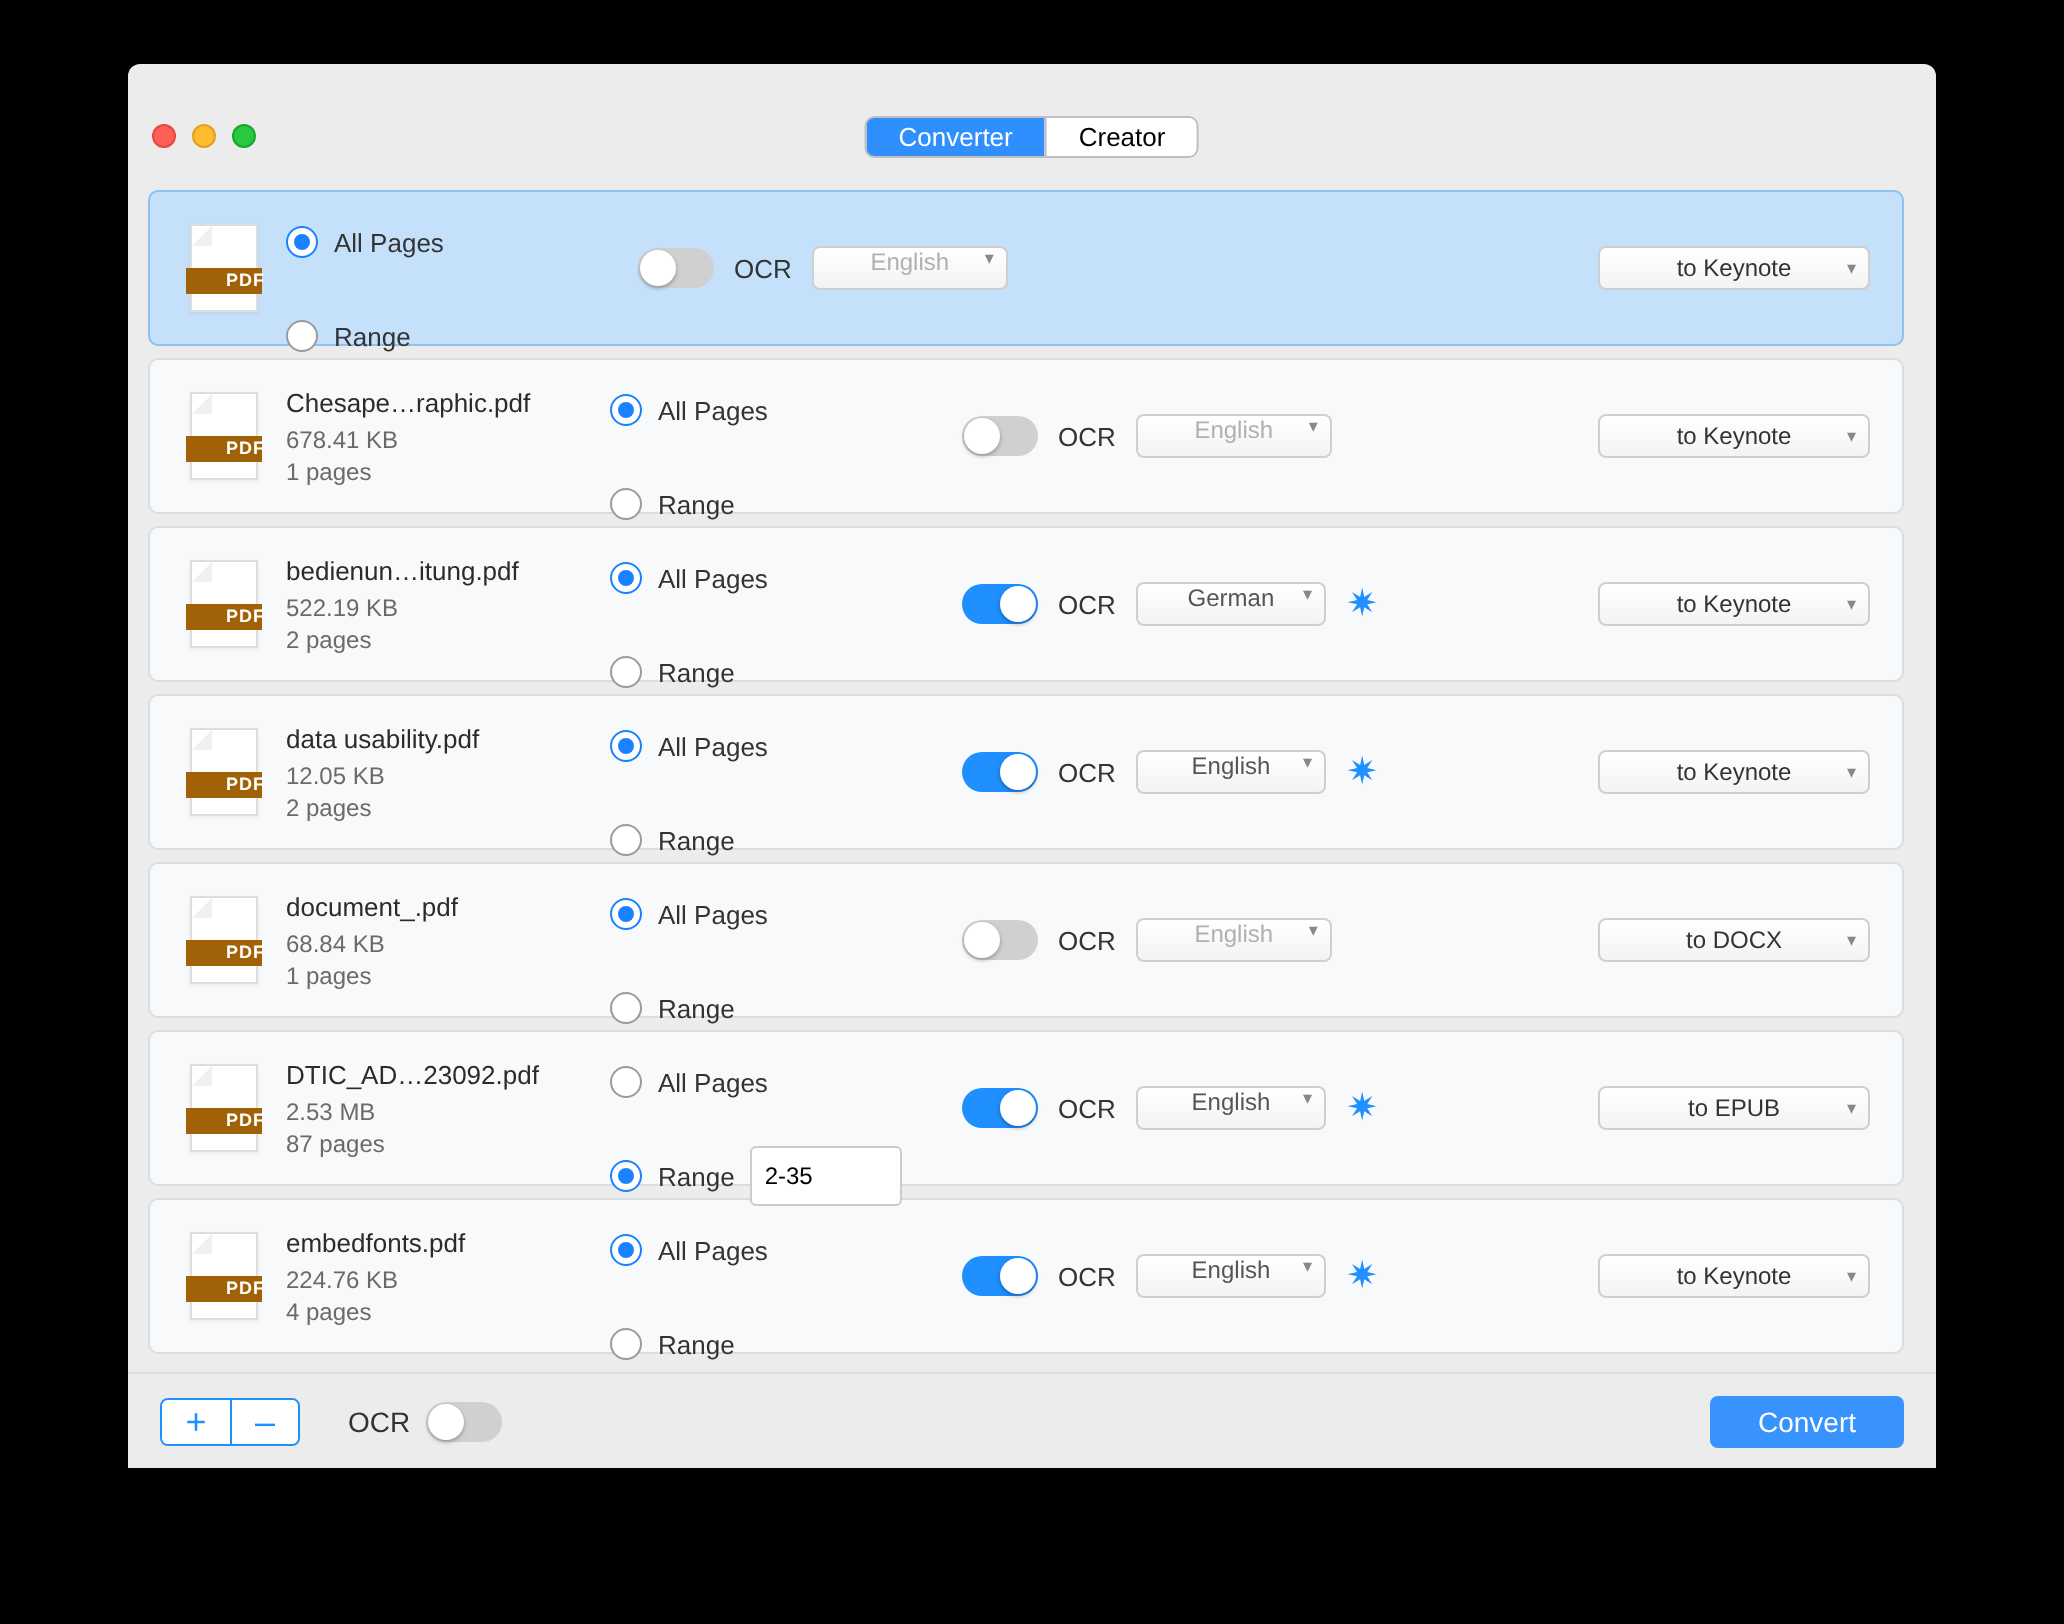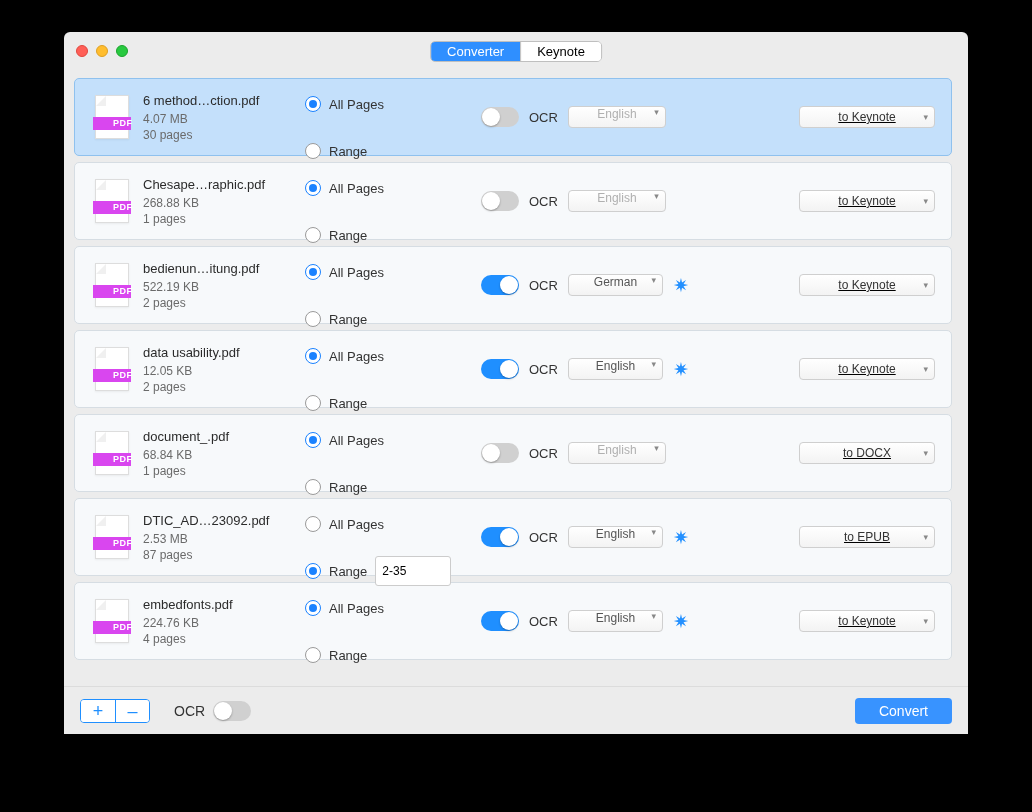--- a/index.html
+++ b/index.html
@@ -2,21 +2,21 @@
 <html><head>
 <meta charset="utf-8">
 <style>
   * { box-sizing: border-box; margin: 0; padding: 0; font-family: -apple-system, "Helvetica Neue", Arial, sans-serif; }
   body { background: #000; width: 1032px; height: 812px; overflow: hidden; }
   .window {
     position: absolute; left: 64px; top: 32px; width: 904px; height: 702px;
     background: #ececec; border-radius: 6px; box-shadow: 0 22px 60px rgba(0,0,0,.55);
     display: flex; flex-direction: column;
   }
-  .titlebar { height: 38px; display: flex; align-items: center; padding: 0 12px; position: relative; }
+  .titlebar { height: 38px; display: flex; align-items: center; padding: 0 12px; position: relative; margin-top: 17px; }
   .traffic { display: flex; gap: 8px; }
   .dot { width: 12px; height: 12px; border-radius: 50%; }
   .dot.red { background:#ff5f57; border:1px solid #e1483f; }
   .dot.yel { background:#ffbd2e; border:1px solid #dfa023; }
   .dot.grn { background:#28c940; border:1px solid #1ba42c; }
   .seg { position: absolute; left: 50%; transform: translateX(-50%); display: flex; border:1px solid #bfbfbf; border-radius:5px; overflow:hidden; height:21px; }
   .seg-btn { font-size:13px; padding: 1px 16px 0; background:#fff; border:none; cursor:pointer; }
   .seg-btn.active { background:#2f8fff; color:#fff; }
   .seg-btn + .seg-btn { border-left:1px solid #bfbfbf; }
 
@@ -27,21 +27,21 @@
 
   .row {
     background:#f7f9fb; border:1px solid #d6dde3; border-radius:5px;
     margin-bottom:6px; height:78px; display:flex; align-items:center;
     padding: 0 16px 0 20px; gap: 14px;
   }
   .row.selected { background:#c4e0fb; border-color:#8fc1ee; }
 
   .pdf-icon { width:34px; height:44px; position:relative; background:#fff; border:1px solid #ddd; box-shadow: 0 1px 2px rgba(0,0,0,0.06);}
   .pdf-icon::before { content:""; position:absolute; top:0; left:0; border-style:solid; border-width:0 0 10px 10px; border-color: transparent transparent #f0f0f0 transparent;}
-  .pdf-band { position:absolute; bottom:8px; left:-3px; right:-3px; background:#d946ef; color:#fff; font-size:9px; font-weight:700; text-align:center; line-height:13px; letter-spacing:0.5px;padding-left:20px;}
+  .pdf-band { position:absolute; bottom:8px; left:-3px; right:-3px; background:#a16207; color:#fff; font-size:9px; font-weight:700; text-align:center; line-height:13px; letter-spacing:0.5px;padding-left:20px;}
 
   .finfo { width: 148px; }
   .fname { font-size:13px; color:#2b2b2b; white-space:nowrap; overflow:hidden; text-overflow:ellipsis; }
   .fsize { font-size:12px; color:#6a6a6a; margin-top:4px;}
   .fpages { font-size:12px; color:#6a6a6a; margin-top:2px;}
 
   .radios { width: 162px; }
   .rline { display:flex; align-items:center; font-size:13px; color:#333; height:26px;margin-top:21px;}
   .radio { width:16px; height:16px; border-radius:50%; border:1px solid #9a9a9a; background:#fff; margin-right:8px; display:inline-flex; align-items:center; justify-content:center;}
   .radio.on { border-color:#1a82ff; }
@@ -52,21 +52,21 @@
   .switch { width:38px; height:20px; border-radius:20px; background:#d0d0d0; position:relative; cursor:pointer; flex-shrink:0;}
   .switch::after { content:""; position:absolute; width:18px; height:18px; border-radius:50%; background:#fff; top:1px; left:1px; box-shadow:0 1px 2px rgba(0,0,0,.3);}
   .switch.on { background:#1f8fff; }
   .switch.on::after { left:auto; right:1px; }
   .ocr-label { font-size:13px; color:#333; }
   .lang { width:98px; height:22px; border:1px solid #cfcfcf; border-radius:4px; background:linear-gradient(#fff,#f3f3f3); display:flex; align-items:flex-start; padding:0 6px; font-size:12px; color:#555; justify-content:center; position:relative;}
   .lang.disabled { color:#b0b0b0; }
   .lang .caret { position:absolute; right:6px; font-size:9px; color:#888;}
   .gear { color:#2390ff; font-size:19px; cursor:pointer; }
 
-  .out-col { margin-left:auto;text-decoration:underline; }
+  .out-col { margin-left:auto; }
   .out-sel { width:136px; height:22px; border:1px solid #cfcfcf; border-radius:4px; background:linear-gradient(#fff,#f3f3f3); display:flex; align-items:center; justify-content:center; font-size:12px; color:#333; position:relative;}
   .out-sel .caret { position:absolute; right:6px; font-size:9px; color:#888;}
 
   .footer { height:48px; border-top:1px solid #dcdcdc; background:#ececec; display:flex; align-items:center; padding: 0 16px; gap:18px;}
   .addrem { display:flex; border:1px solid #1f8fff; border-radius:4px; overflow:hidden; height:24px;}
   .addrem button { width:34px; background:#fff; border:none; color:#1f8fff; font-size:18px; line-height:1; cursor:pointer;}
   .addrem button + button { border-left:1px solid #1f8fff;}
   .foot-ocr { display:flex; align-items:center; gap:8px; font-size:14px; color:#333; margin-left: 6px;}
   .convert-btn { margin-left:auto; background:#3893ff; color:#fff; border:none; border-radius:4px; font-size:14px; height:26px; padding:0 24px; cursor:pointer;text-align:right;}
 </style>
@@ -75,35 +75,30 @@
 
 <div class="window">
   <div class="titlebar">
     <div class="traffic">
       <div class="dot red"></div>
       <div class="dot yel"></div>
       <div class="dot grn"></div>
     </div>
     <div class="seg">
       <button class="seg-btn active">Converter</button>
-      <button class="seg-btn">Keynote</button>
+      <button class="seg-btn">Creator</button>
     </div>
   </div>
 
   <div class="content">
     <div class="list" id="file-list">
         <div class="row selected">
           <div class="pdf-icon">
             <div class="pdf-band">PDF</div>
           </div>
-          <div class="finfo">
-            <div class="fname">6 method…ction.pdf</div>
-            <div class="fsize">4.07 MB</div>
-            <div class="fpages">30 pages</div>
-          </div>
           <div class="radios">
             <div class="rline">
               <span class="radio on"></span>
               <span>All Pages</span>
             </div>
             <div class="rline">
               <span class="radio "></span>
               <span>Range</span>
             </div>
           </div>
@@ -121,21 +116,21 @@
               <span class="caret">▾</span>
             </div>
           </div>
         </div>
         <div class="row">
           <div class="pdf-icon">
             <div class="pdf-band">PDF</div>
           </div>
           <div class="finfo">
             <div class="fname">Chesape…raphic.pdf</div>
-            <div class="fsize">268.88 KB</div>
+            <div class="fsize">678.41 KB</div>
             <div class="fpages">1 pages</div>
           </div>
           <div class="radios">
             <div class="rline">
               <span class="radio on"></span>
               <span>All Pages</span>
             </div>
             <div class="rline">
               <span class="radio "></span>
               <span>Range</span>

